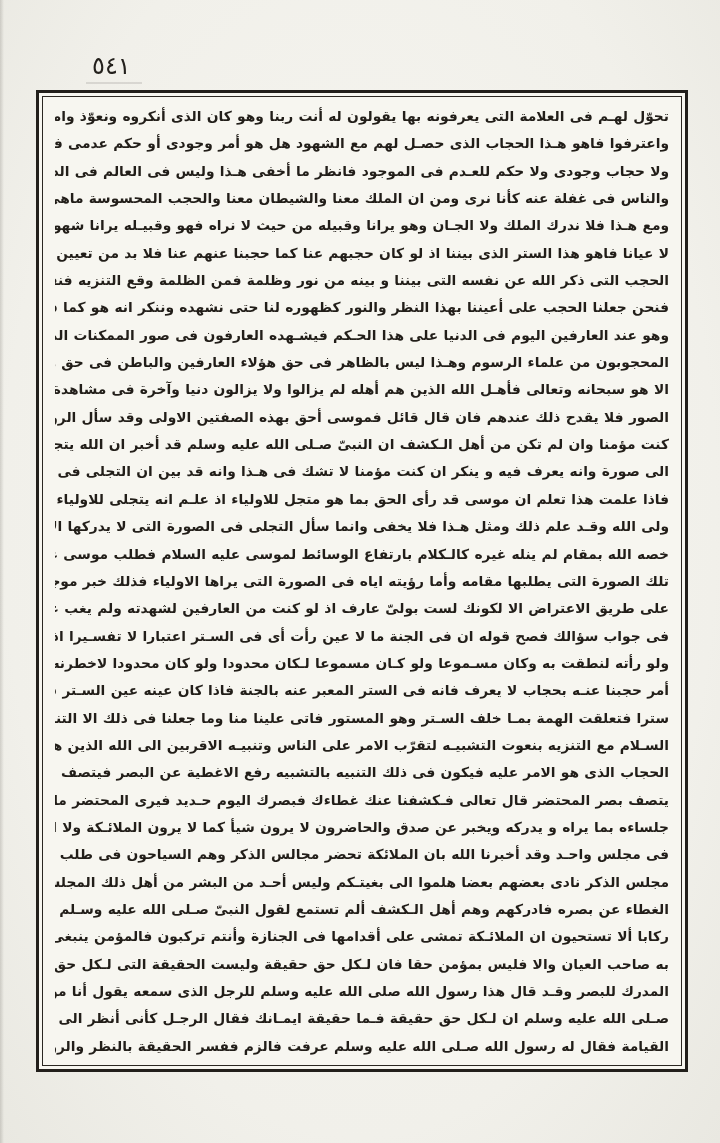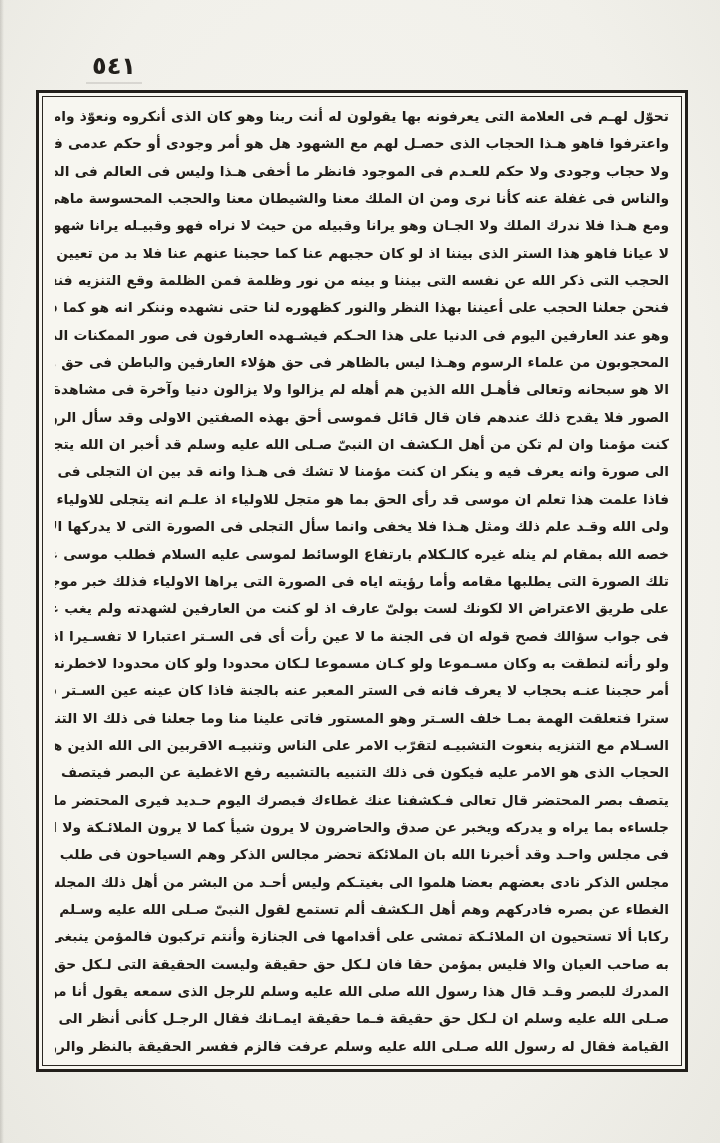--- a/index.html
+++ b/index.html
@@ -18,21 +18,21 @@
     position: absolute;
     inset: 0;
     background:
       radial-gradient(ellipse at 50% 45%, #f7f6f1 0%, #f1f0ea 70%, #e9e8e1 100%);
   }
   .page-number {
     position: absolute;
     top: 52px;
     left: 92px;
     font-size: 24px;
-    font-weight: bold;
+    font-weight: normal;
     color: #23201c;
     letter-spacing: 2px;
     direction: ltr;
   }
   .page-number::after {
     
     content: "";
     position: absolute;
     left: -6px;
     top: 30px;

